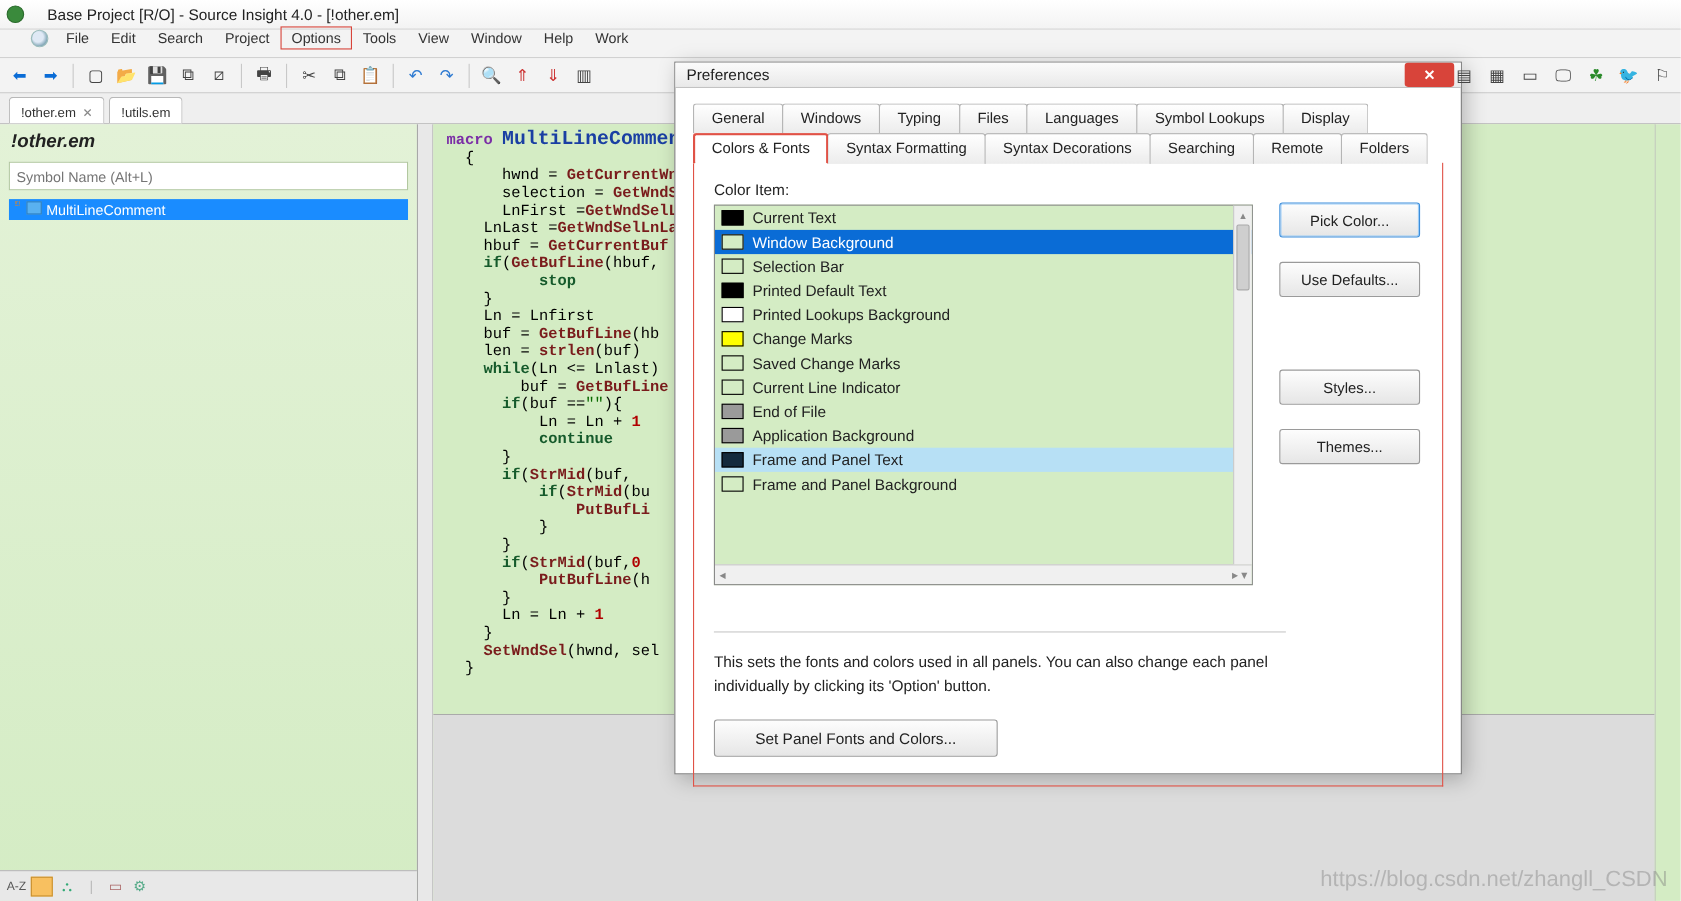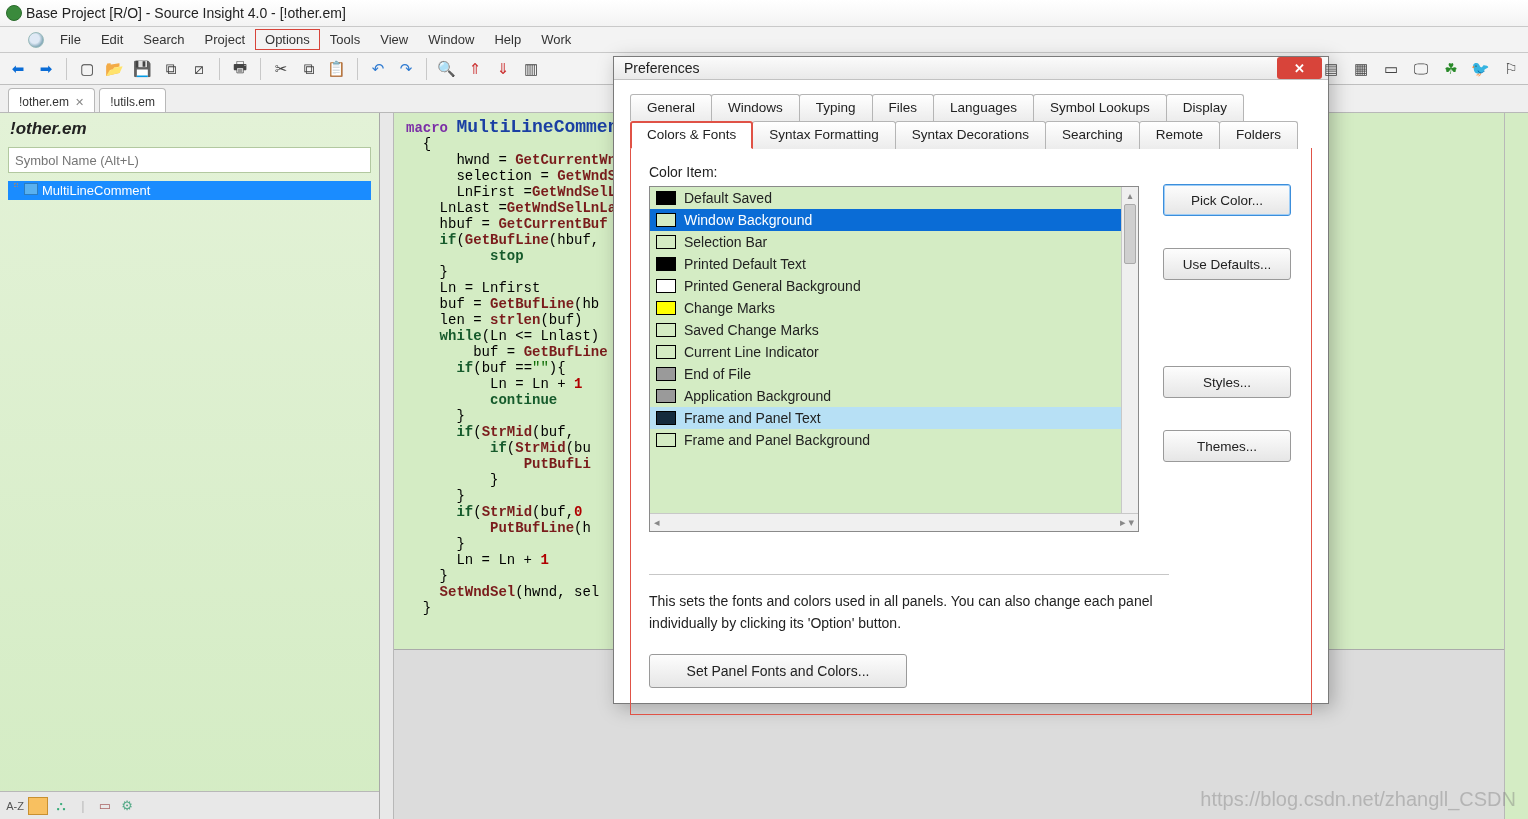--- a/index.html
+++ b/index.html
@@ -1,24 +1,24 @@
 <!DOCTYPE html>
 <html><head>
 <meta charset="utf-8">
 <style>
   * { box-sizing: border-box; margin: 0; padding: 0; }
   body { font-family: "Segoe UI", Tahoma, sans-serif; font-size: 13px; background: #fff; width:1528px; height:819px; overflow:hidden; position:relative; }
 
   
-  .titlebar { height:27px; background:linear-gradient(#fff,#f3f3f3); border-bottom:1px solid #c9c9c9; display:flex; align-items:center; padding:0 6px; gap:4px;}
+  .titlebar { height:27px; background:linear-gradient(#fff,#f3f3f3); border-bottom:1px solid #c9c9c9; display:flex; align-items:center; padding:0 6px; gap:21px;}
   .titlebar-icon { width:16px; height:16px; border-radius:50%; background:#3a8a3c; display:inline-block; border:1px solid #2a6b2c;}
   .titlebar-text { font-size:14px; color:#222;}
 
   
-  .menubar { height:26px; background:#f3f3f3; border-bottom:1px solid #c9c9c9; display:flex; align-items:center; padding-left:28px; gap:2px;}
+  .menubar { height:26px; background:#f3f3f3; border-bottom:1px solid #c9c9c9; display:flex; padding-left:28px; gap:2px;}
   .menubar .menu-item { padding:3px 10px; color:#333; cursor:default;}
   .menubar .menu-item.highlight { border:1px solid #d8443a; padding:2px 9px;}
   .menubar-icon { width:16px; height:16px; background:radial-gradient(circle at 40% 40%, #dfe9f5 40%, #8ab 70%); border-radius:50%; margin-right:4px; border:1px solid #9bb;}
 
   
   .toolbar { height:32px; background:#f3f3f3; border-bottom:1px solid #bfbfbf; display:flex; align-items:center; padding:0 4px;}
   .tb-btn { width:24px; height:24px; margin:0 2px; display:flex; align-items:center; justify-content:center; border:1px solid transparent; font-size:15px; color:#444; cursor:default;}
   .tb-sep { width:1px; height:22px; background:#c8c8c8; margin:0 6px;}
   .tb-arrow-left { color:#0a6cd6;}
   .tb-arrow-right { color:#0a6cd6;}
@@ -70,21 +70,21 @@
   .pref-tablist-top { padding-top:0;}
   .pref-panel { padding:16px 18px 26px; border:1px solid #e05246; border-top:none; min-height:560px; position:relative; margin-top:-1px;}
   .color-label { font-size:14px; color:#222; margin-bottom:6px;}
   .color-list-box { width:490px; height:346px; border:1px solid #8a8a8a; background:#d4ecc4; overflow:hidden; display:flex; flex-direction:column;}
   .color-list { flex:1; overflow:auto;}
   .color-row { display:flex; align-items:center; height:22px; font-size:14px; color:#222;}
   .color-row.selected { background:#0a6cd6; color:#fff;}
   .color-row.hover { background:#b7e0f5;}
   .swatch { width:20px; height:14px; margin:0 8px 0 6px; border:1px solid #000;}
   .color-scroll-foot { height:18px; background:#f0f0f0; border-top:1px solid #c8c8c8; display:flex; align-items:center; padding:0 4px; color:#888; font-size:11px; justify-content:space-between;}
-  .side-buttons { position:absolute; left:532px; top:36px; display:flex; flex-direction:column; gap:32px;}
+  .side-buttons { position:absolute; left:532px; top:36px; display:flex; flex-direction:column; gap:22px;}
   .win-btn { width:128px; height:32px; border:1px solid #9a9a9a; background:linear-gradient(#fdfdfd,#e6e6e6); border-radius:3px; font-size:13.5px; color:#222; display:flex; align-items:center; justify-content:center; cursor:default;}
   .win-btn.primary { border:1px solid #3c8edb; box-shadow:0 0 0 1px #9ecdf6 inset;}
   .side-buttons .gap32 { height:22px;}
   .pref-divider { border:0; border-top:1px solid #c7c7c7; margin:42px 0 16px; width:520px;}
   .pref-desc { font-size:14px; color:#222; line-height:1.55; width:520px;}
   .panel-btn { margin-top:20px; width:258px; height:34px; border:1px solid #9a9a9a; background:linear-gradient(#fdfdfd,#e6e6e6); border-radius:3px; font-size:14px; color:#222; display:flex; align-items:center; justify-content:center; cursor:default;}
 
   
   .ghost-icons { position:absolute; top:62px; left:720px; right:14px; height:24px; display:flex; gap:10px; filter:blur(2px); opacity:.7; z-index:10;}
   .ghost-icons span { width:18px; height:18px; background:#9fb8d4; border-radius:3px;}
@@ -250,37 +250,37 @@
           <div class="pref-tab">Remote</div>
           <div class="pref-tab">Folders</div>
         </div>
       <div class="pref-panel">
         <div class="color-label">Color Item:</div>
         <div style="position:relative; display:inline-block;">
           <div class="color-list-box">
             <div class="color-list" id="colorlist">
                 <div class="color-row">
                   <span class="swatch" style="background: rgb(0, 0, 0);"></span>
-                  <span>Default Saved</span>
+                  <span>Current Text</span>
                 </div>
                 <div class="color-row selected">
                   <span class="swatch" style="background: rgb(212, 236, 196);"></span>
                   <span>Window Background</span>
                 </div>
                 <div class="color-row">
                   <span class="swatch" style="background: rgb(212, 236, 196);"></span>
                   <span>Selection Bar</span>
                 </div>
                 <div class="color-row">
                   <span class="swatch" style="background: rgb(0, 0, 0);"></span>
                   <span>Printed Default Text</span>
                 </div>
                 <div class="color-row">
                   <span class="swatch" style="background: rgb(255, 255, 255);"></span>
-                  <span>Printed General Background</span>
+                  <span>Printed Lookups Background</span>
                 </div>
                 <div class="color-row">
                   <span class="swatch" style="background: rgb(255, 255, 0);"></span>
                   <span>Change Marks</span>
                 </div>
                 <div class="color-row">
                   <span class="swatch" style="background: rgb(212, 236, 196);"></span>
                   <span>Saved Change Marks</span>
                 </div>
                 <div class="color-row">

